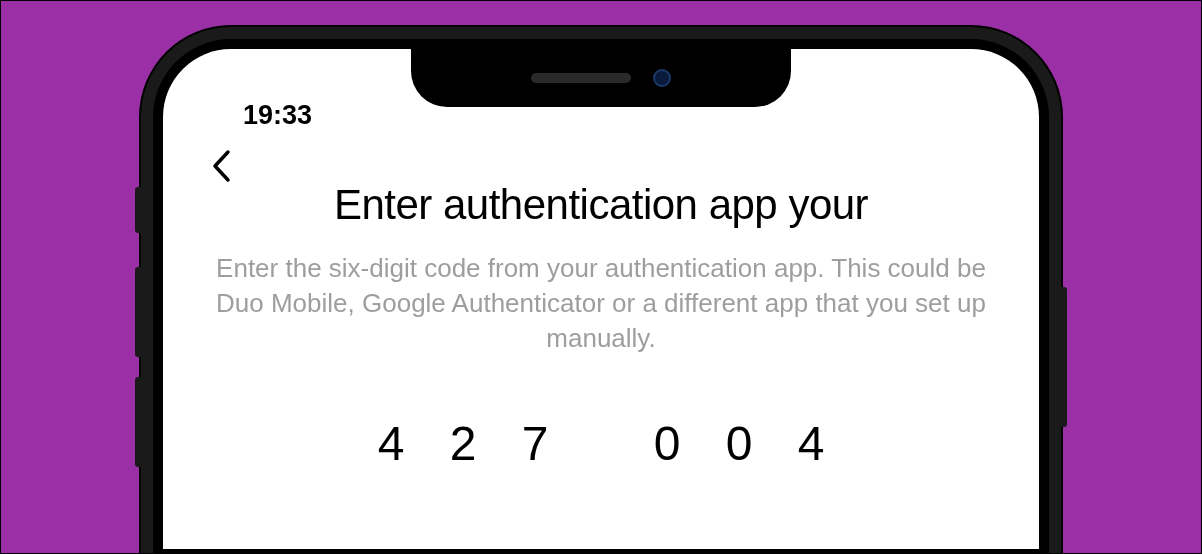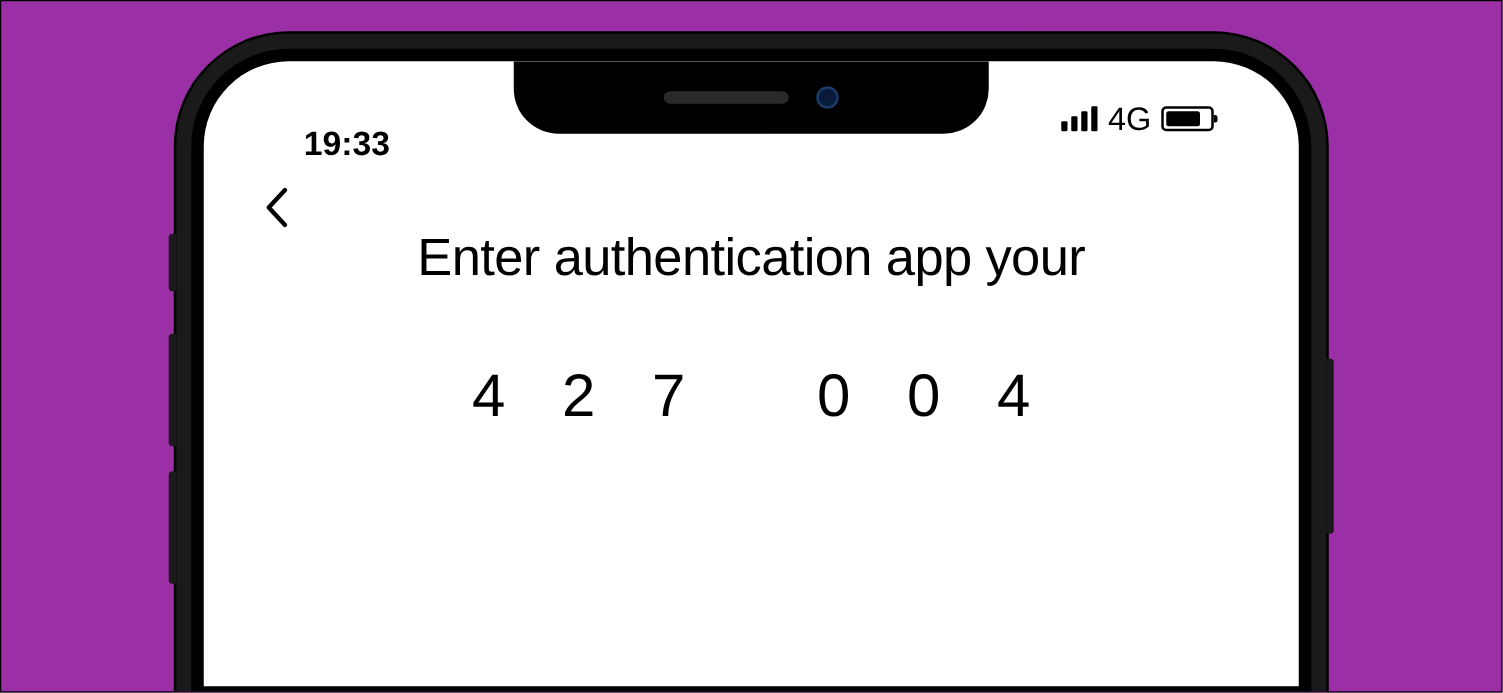--- a/index.html
+++ b/index.html
@@ -253,44 +253,33 @@
   <div class="phone-inner">
     <div class="screen">
 
       <div class="notch">
         <div class="speaker"></div>
         <div class="camera"></div>
       </div>
 
       <div class="status-bar">
         <div class="status-left">19:33</div>
-        <div class="status-right">
-          <div class="signal-bars">
-            <span></span>
-              <span></span>
-              <span></span>
-              <span></span>
-          </div>
-          <div class="network-type">4G</div>
-          <div class="battery">
-            <div class="battery-fill"></div>
-          </div>
-        </div>
       </div>
 
       <div class="content">
 
         <div class="back-button">
           <svg width="20" height="34" viewBox="0 0 20 34">
             <polyline points="17,3 4,17 17,31" fill="none" stroke="#000" stroke-width="3.5" stroke-linecap="round" stroke-linejoin="round"></polyline>
           </svg>
         </div>
 
         <h1 class="title">Enter authentication app your</h1>
 
+        <p class="description">Enter the six-digit code from your authentication app. This could be Duo Mobile, Google Authenticator or a different app that you set up manually.</p>
 
         <div class="code-row">
           <div class="code-group">
             <div class="code-digit">4</div>
             <div class="code-digit">2</div>
             <div class="code-digit">7</div>
           </div>
           <div class="code-gap"></div>
           <div class="code-group">
             <div class="code-digit">0</div>

